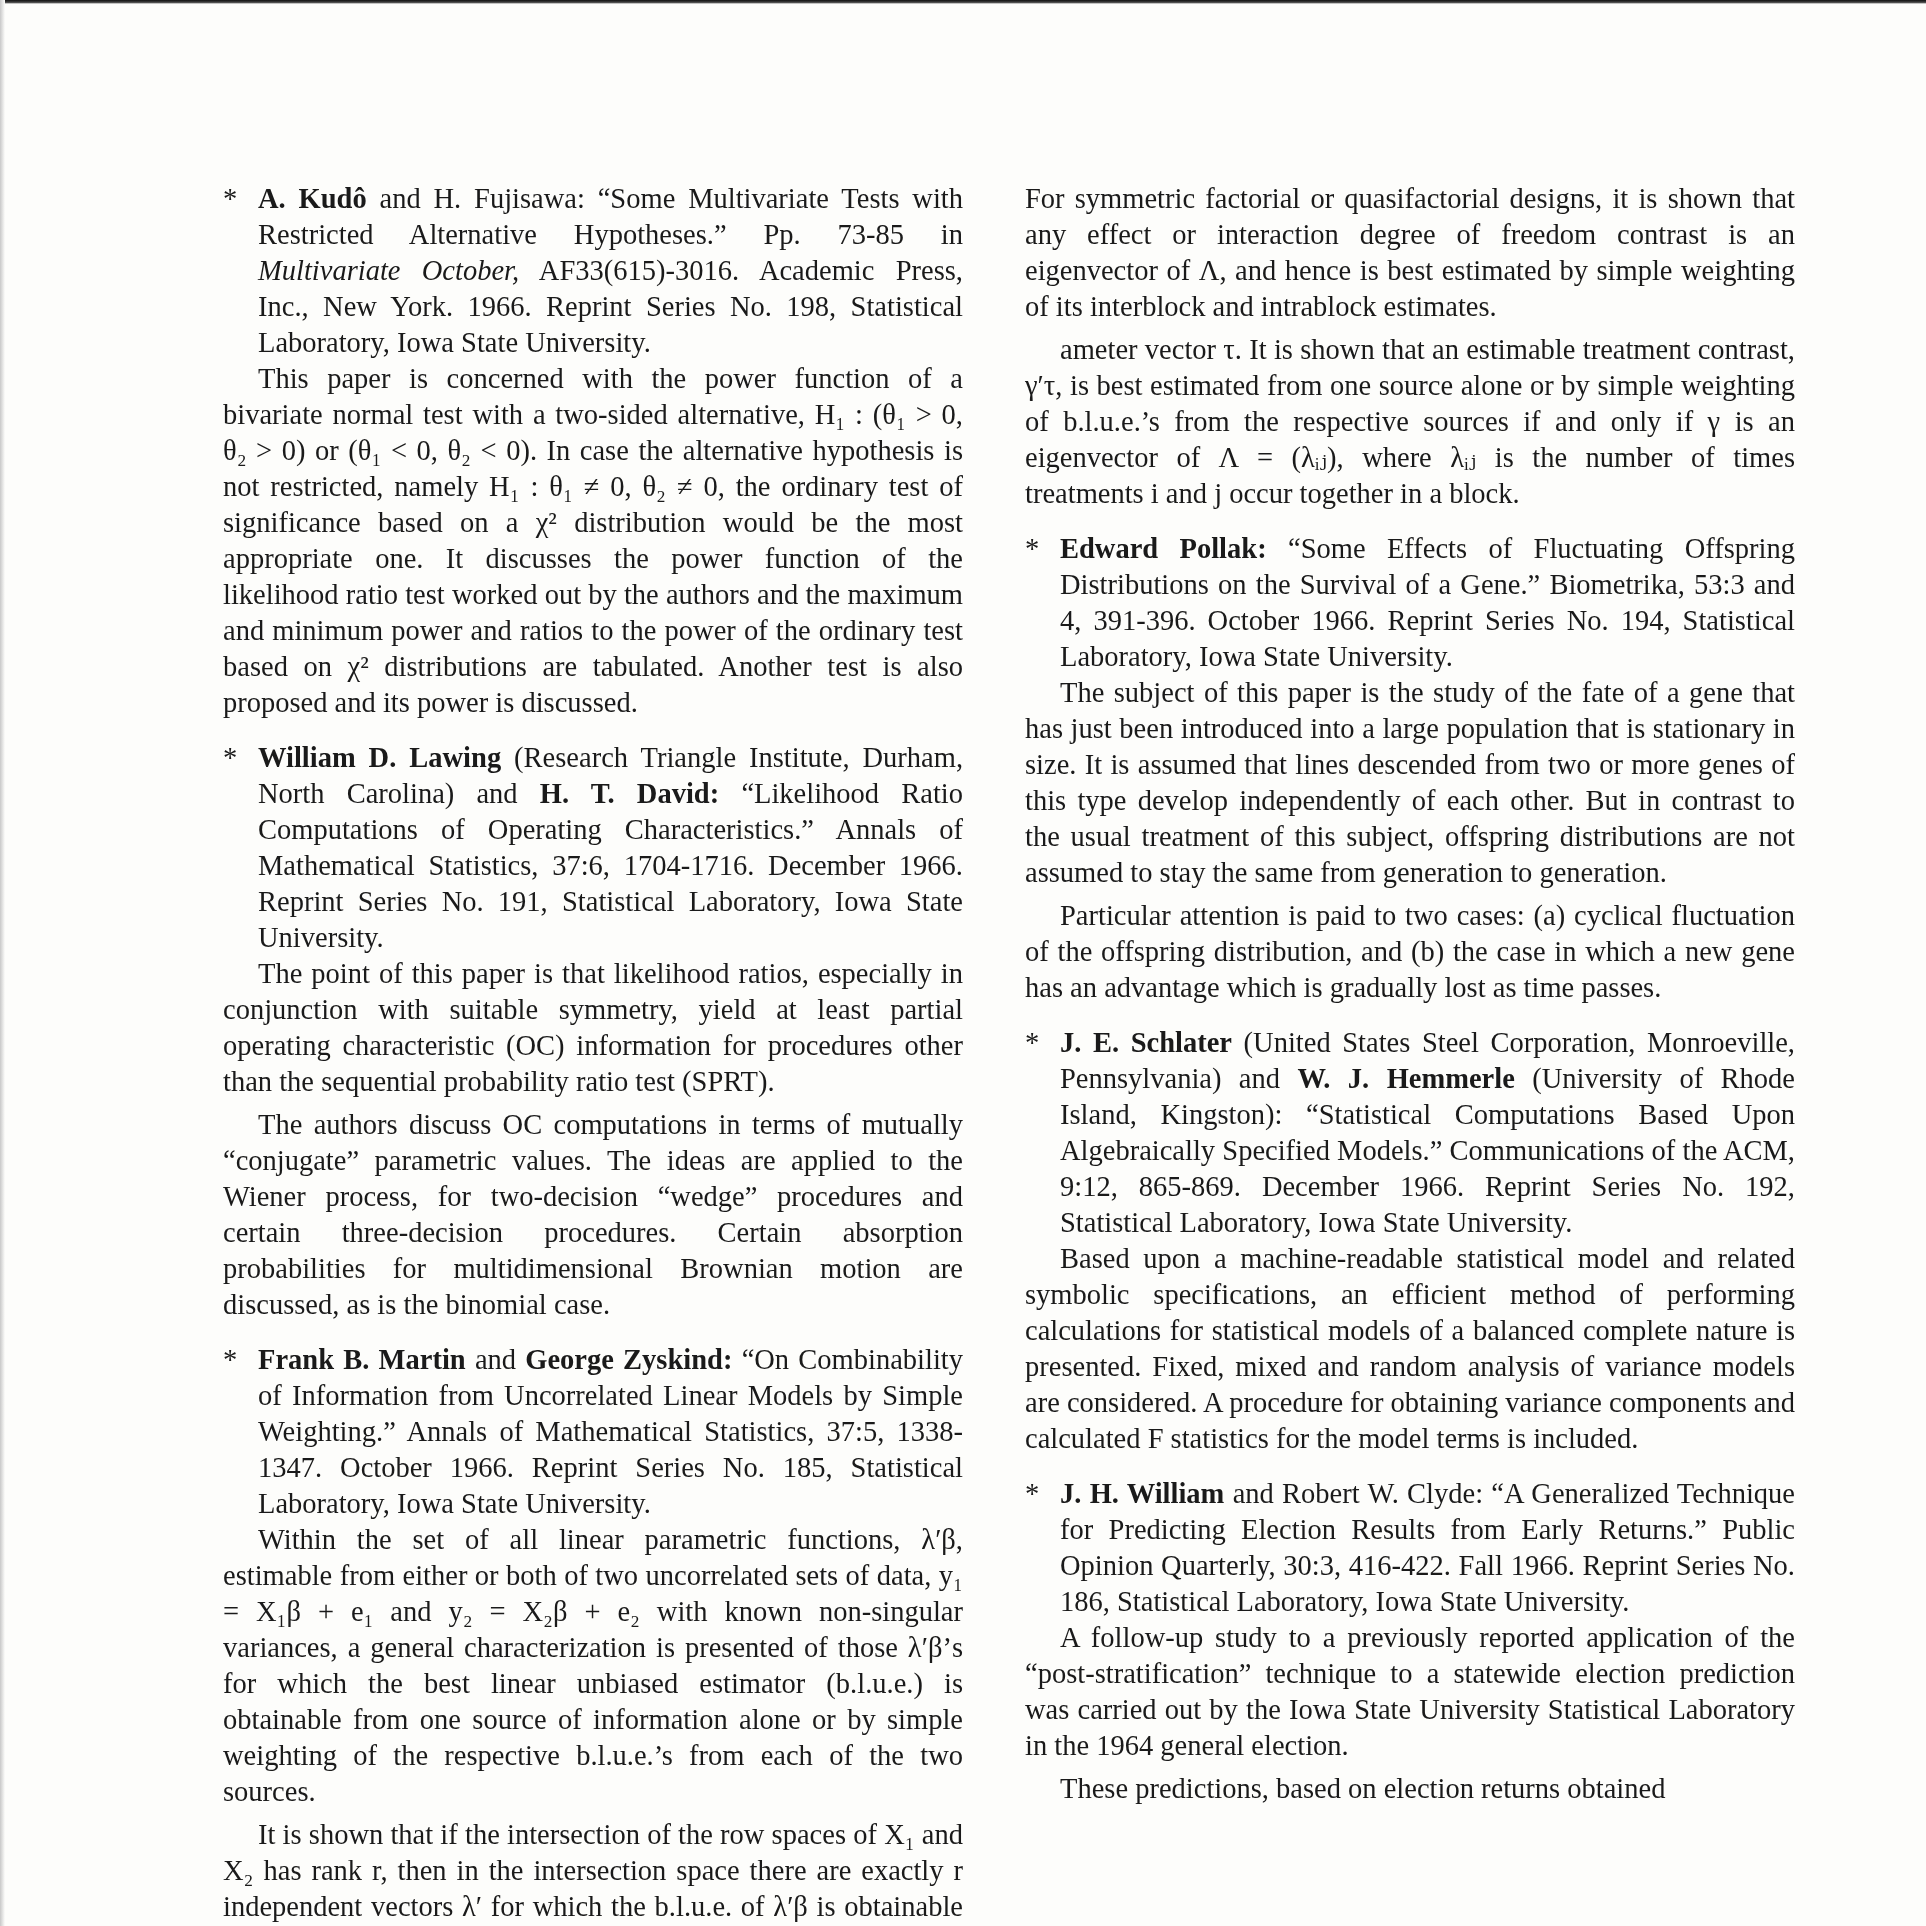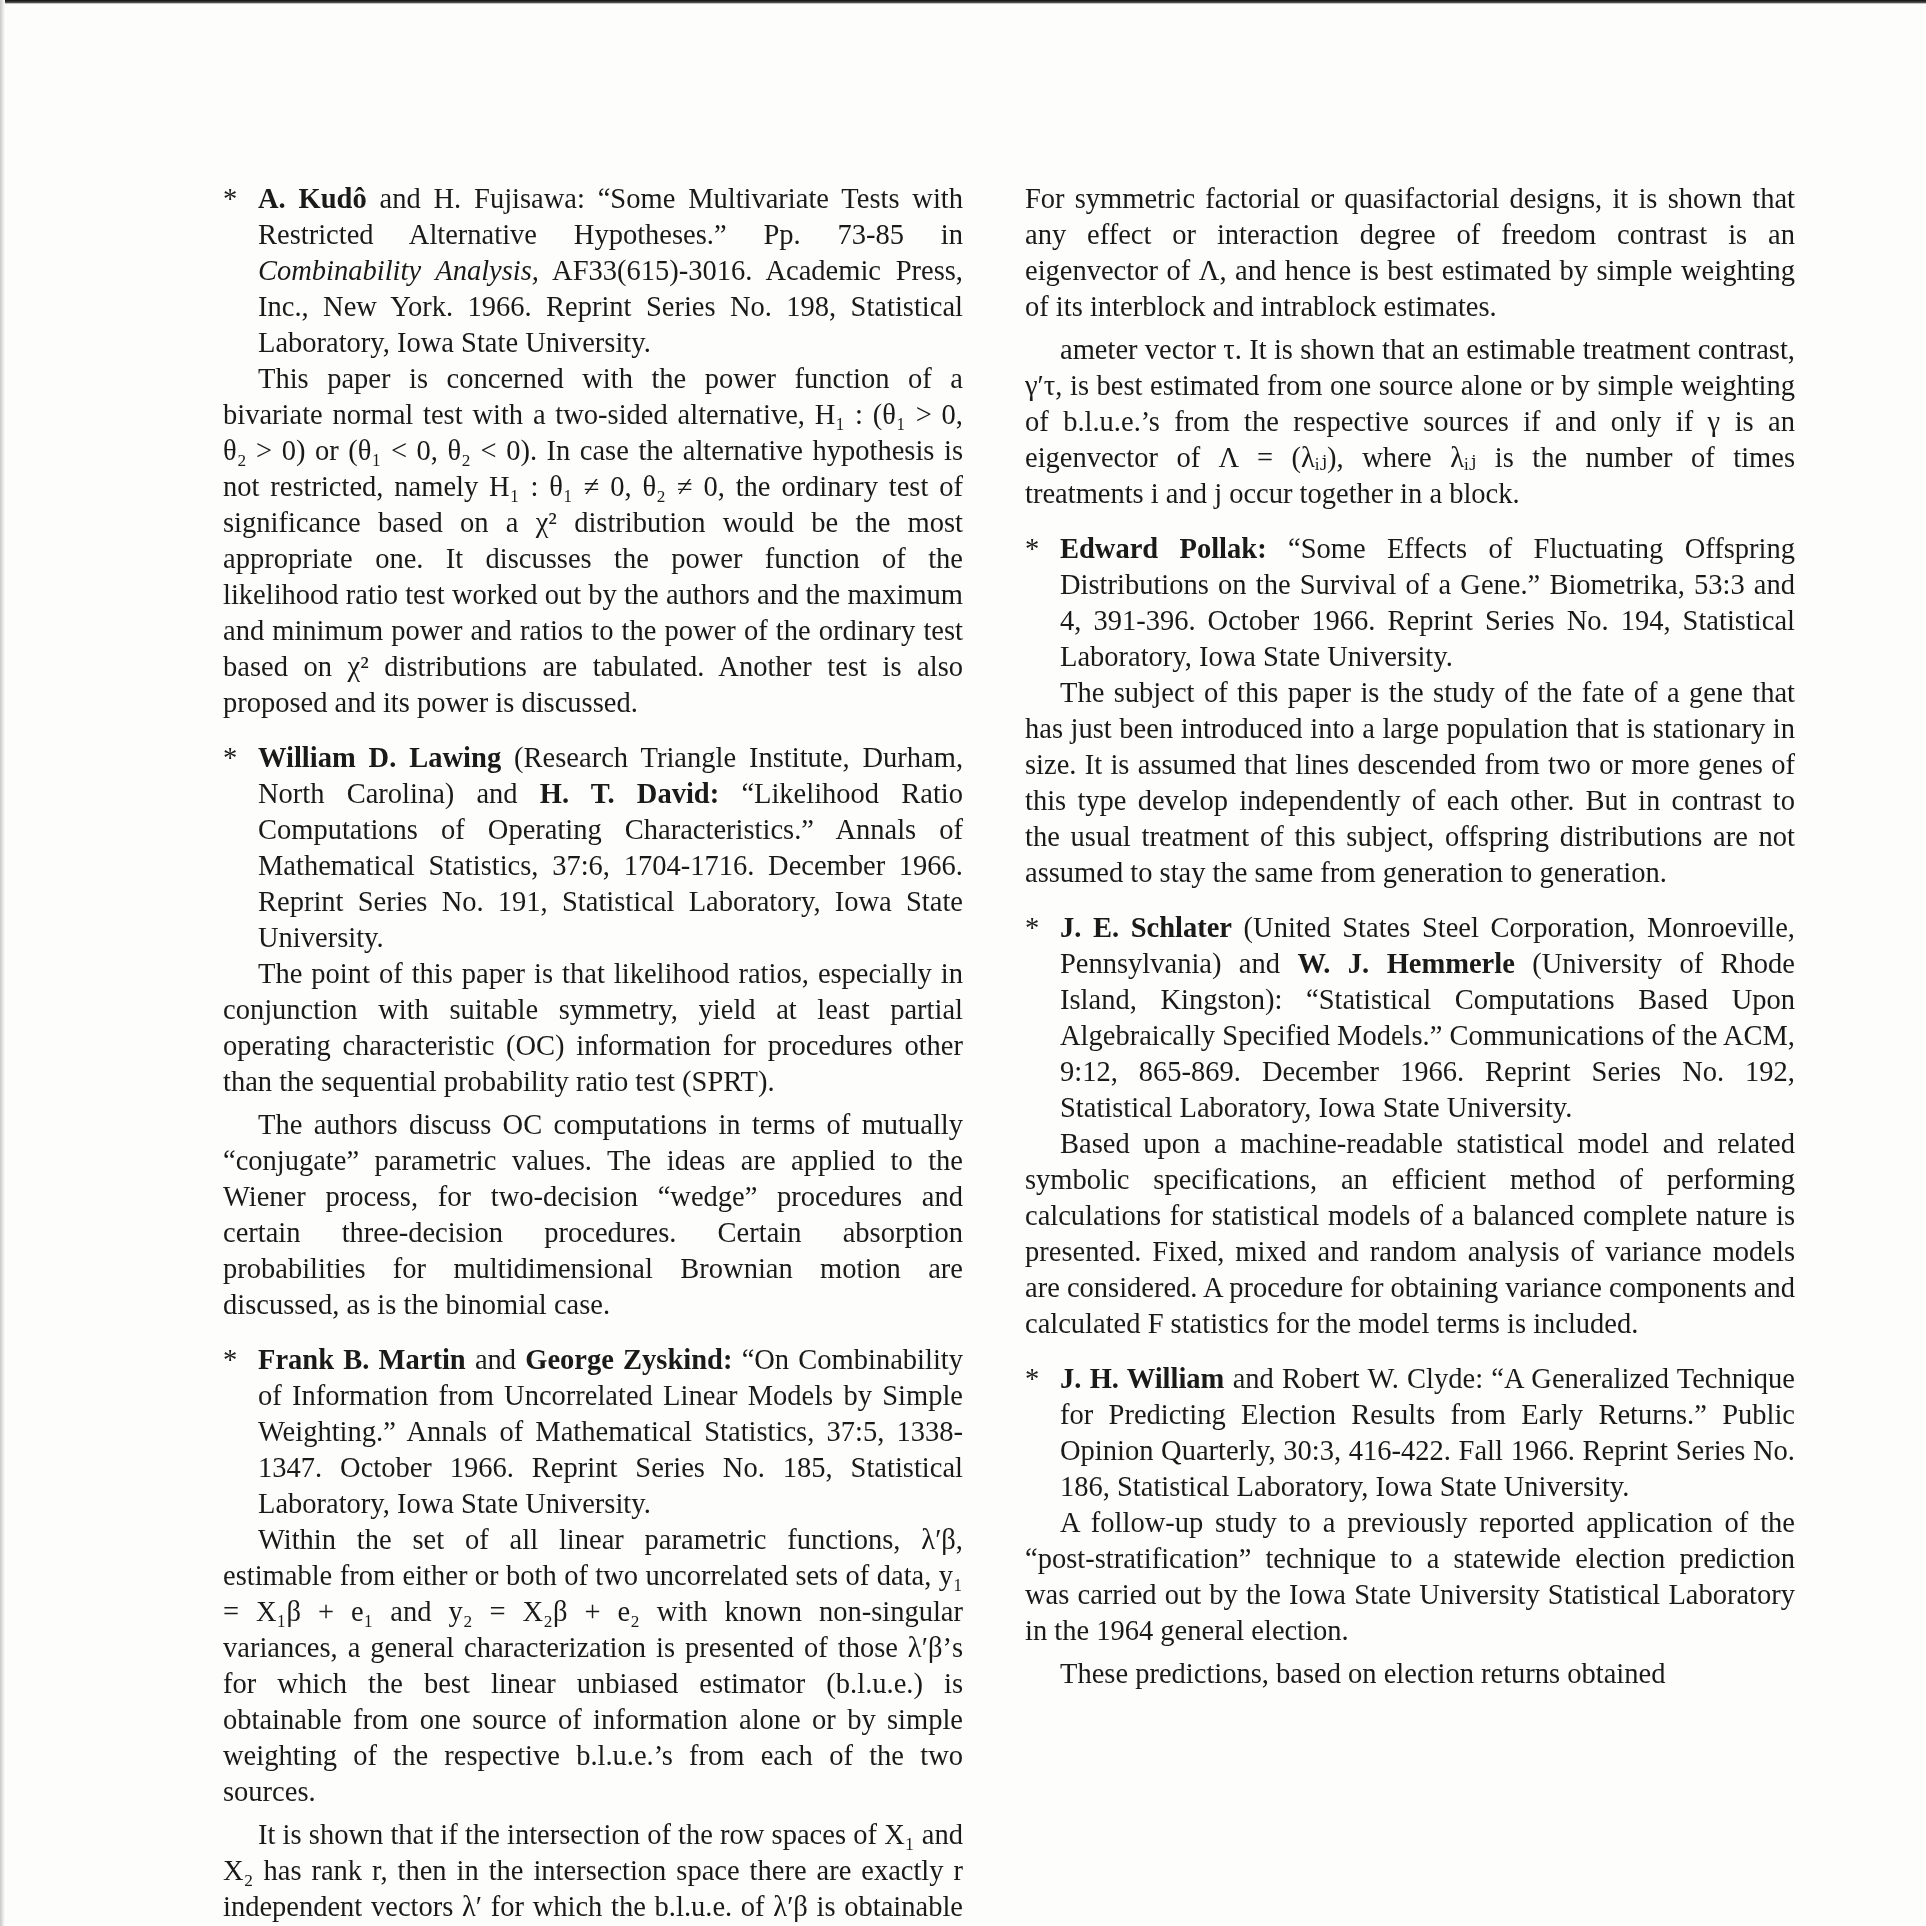--- a/index.html
+++ b/index.html
@@ -42,21 +42,21 @@
 </style>
 </head>
 <body>
 
 <div class="scan-edge"></div>
 <div class="scan-edge-left"></div>
 
 <div class="col col-left">
 
   <div class="entry">
-    <p class="citation"><span class="star">*</span><b>A. Kudô</b><span> and H. Fujisawa: </span><span>“Some Multivariate Tests with Restricted Alternative Hypotheses.”</span><span> Pp. 73-85 in </span><i>Combinability Analysis,</i><span> AF33(615)-3016. Academic Press, Inc., New York. 1966. Reprint Series No. 198, Statistical Laboratory, Iowa State University.</span></p>
+    <p class="citation"><span class="star">*</span><b>A. Kudô</b><span> and H. Fujisawa: </span><span>“Some Multivariate Tests with Restricted Alternative Hypotheses.”</span><span> Pp. 73-85 in </span><i>Multivariate October,</i><span> AF33(615)-3016. Academic Press, Inc., New York. 1966. Reprint Series No. 198, Statistical Laboratory, Iowa State University.</span></p>
     <div class="abstract">
       <p>This paper is concerned with the power function of a bivariate normal test with a two-sided alternative, H₁ : (θ₁ &gt; 0, θ₂ &gt; 0) or (θ₁ &lt; 0, θ₂ &lt; 0). In case the alternative hypothesis is not restricted, namely H₁ : θ₁ ≠ 0, θ₂ ≠ 0, the ordinary test of significance based on a χ² distribution would be the most appropriate one. It discusses the power function of the likelihood ratio test worked out by the authors and the maximum and minimum power and ratios to the power of the ordinary test based on χ² distributions are tabulated. Another test is also proposed and its power is discussed.</p>
     </div>
   </div>
 
   <div class="entry">
     <p class="citation"><span class="star">*</span><b>William D. Lawing</b><span> (Research Triangle Institute, Durham, North Carolina) and </span><b>H. T. David:</b><span> “Likelihood Ratio Computations of Operating Characteristics.”</span><span> Annals of Mathematical Statistics, 37:6, 1704-1716. December 1966. Reprint Series No. 191, Statistical Laboratory, Iowa State University.</span></p>
     <div class="abstract">
       <p>The point of this paper is that likelihood ratios, especially in conjunction with suitable symmetry, yield at least partial operating characteristic (OC) information for procedures other than the sequential probability ratio test (SPRT).</p>
       <p>The authors discuss OC computations in terms of mutually “conjugate” parametric values. The ideas are applied to the Wiener process, for two-decision “wedge” procedures and certain three-decision procedures. Certain absorption probabilities for multidimensional Brownian motion are discussed, as is the binomial case.</p>
@@ -78,20 +78,21 @@
 
   <div class="entry cont">
     <p>For symmetric factorial or quasifactorial designs, it is shown that any effect or interaction degree of freedom contrast is an eigenvector of Λ, and hence is best estimated by simple weighting of its interblock and intrablock estimates.</p>
     <p>ameter vector τ. It is shown that an estimable treatment contrast, γ′τ, is best estimated from one source alone or by simple weighting of b.l.u.e.’s from the respective sources if and only if γ is an eigenvector of Λ = (λᵢⱼ), where λᵢⱼ is the number of times treatments i and j occur together in a block.</p>
   </div>
 
   <div class="entry">
     <p class="citation"><span class="star">*</span><b>Edward Pollak:</b><span> “Some Effects of Fluctuating Offspring Distributions on the Survival of a Gene.”</span><span> Biometrika, 53:3 and 4, 391-396. October 1966. Reprint Series No. 194, Statistical Laboratory, Iowa State University.</span></p>
     <div class="abstract">
       <p>The subject of this paper is the study of the fate of a gene that has just been introduced into a large population that is stationary in size. It is assumed that lines descended from two or more genes of this type develop independently of each other. But in contrast to the usual treatment of this subject, offspring distributions are not assumed to stay the same from generation to generation.</p>
+      <p>Particular attention is paid to two cases: (a) cyclical fluctuation of the offspring distribution, and (b) the case in which a new gene has an advantage which is gradually lost as time passes.</p>
     </div>
   </div>
 
   <div class="entry">
     <p class="citation"><span class="star">*</span><b>J. E. Schlater</b><span> (United States Steel Corporation, Monroeville, Pennsylvania) and </span><b>W. J. Hemmerle</b><span> (University of Rhode Island, Kingston): </span><span>“Statistical Computations Based Upon Algebraically Specified Models.”</span><span> Communications of the ACM, 9:12, 865-869. December 1966. Reprint Series No. 192, Statistical Laboratory, Iowa State University.</span></p>
     <div class="abstract">
       <p>Based upon a machine-readable statistical model and related symbolic specifications, an efficient method of performing calculations for statistical models of a balanced complete nature is presented. Fixed, mixed and random analysis of variance models are considered. A procedure for obtaining variance components and calculated F statistics for the model terms is included.</p>
     </div>
   </div>
 

